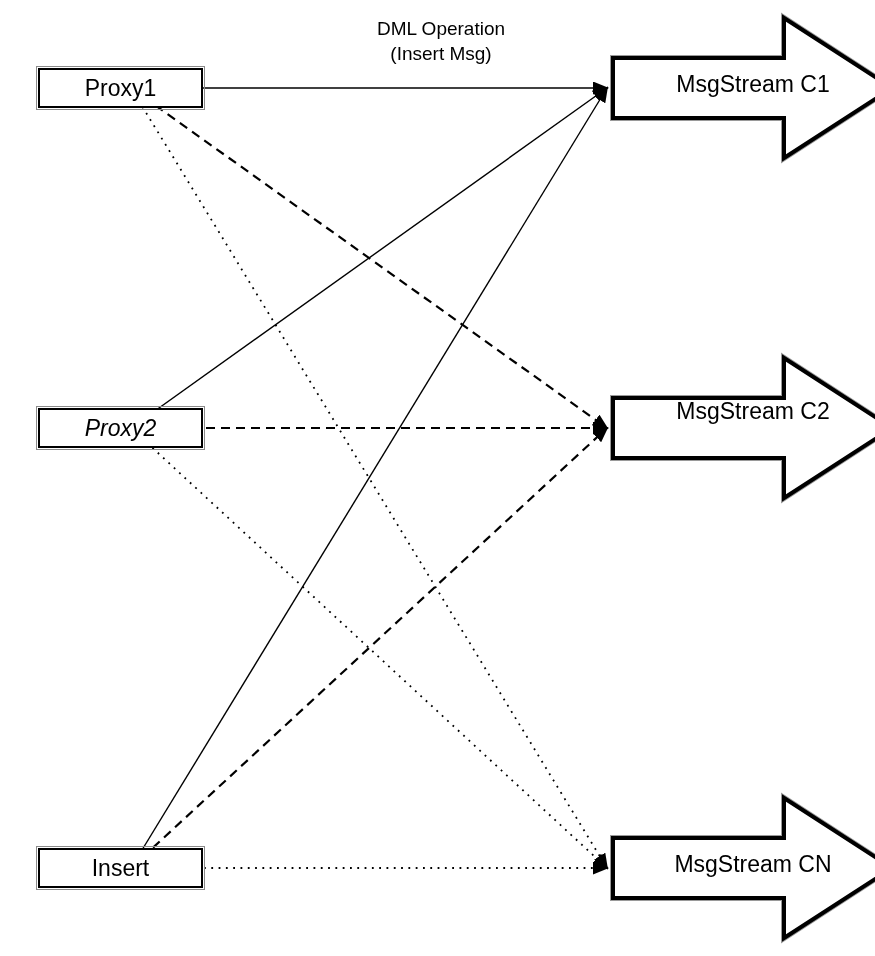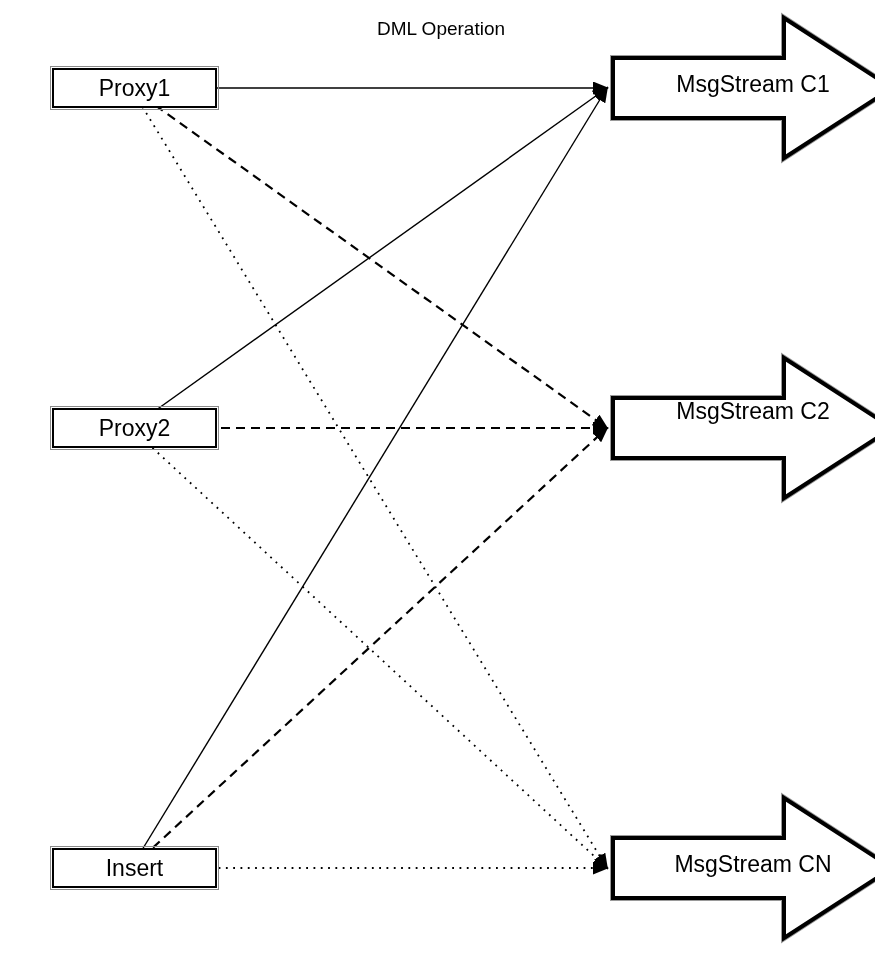--- a/index.html
+++ b/index.html
@@ -23,34 +23,34 @@
     left: 250px;
     top: 16px;
     width: 310px;
     text-align: center;
     font-size: 19px;
     line-height: 25px;
     color: #000;
   }
   .proxy-box {
     position: absolute;
-    left: 16px;
+    left: 2px;
     width: 161px;
     height: 36px;
     background: #ffffff;
     border: 2px solid #000000;
     outline: 1px solid #8a8a8a;
     outline-offset: 1px;
     display: flex;
     align-items: center;
     justify-content: center;
     font-size: 23px;
   }
   .proxy-row1 { top: 68px; }
-  .proxy-row2 { top: 408px; }
+  .proxy-row2 { top: 408px; font-style: italic; }
   .proxy-row3 { top: 848px; }
   .stream-label {
     position: absolute;
     left: 577px;
     width: 280px;
     height: 34px;
     display: flex;
     align-items: flex-start;
     justify-content: center;
     font-size: 23px;
@@ -93,20 +93,21 @@
         <polygon points="577,58 748,58 748,18 856,88 748,158 748,118 577,118" class="stream-shape"></polygon>
         <polygon points="577,398 748,398 748,358 856,428 748,498 748,458 577,458" class="stream-outline"></polygon>
         <polygon points="577,398 748,398 748,358 856,428 748,498 748,458 577,458" class="stream-shape"></polygon>
         <polygon points="577,838 748,838 748,798 856,868 748,938 748,898 577,898" class="stream-outline"></polygon>
         <polygon points="577,838 748,838 748,798 856,868 748,938 748,898 577,898" class="stream-shape"></polygon>
       </g>
   </svg>
 
   <div class="diagram-title">
     <div>DML Operation</div>
+    <div>(Insert Msg)</div>
   </div>
 
   <div class="proxy-box proxy-row1">
     <span>Proxy1</span>
   </div>
   <div class="proxy-box proxy-row2">
     <span>Proxy2</span>
   </div>
   <div class="proxy-box proxy-row3">
     <span>Insert</span>

